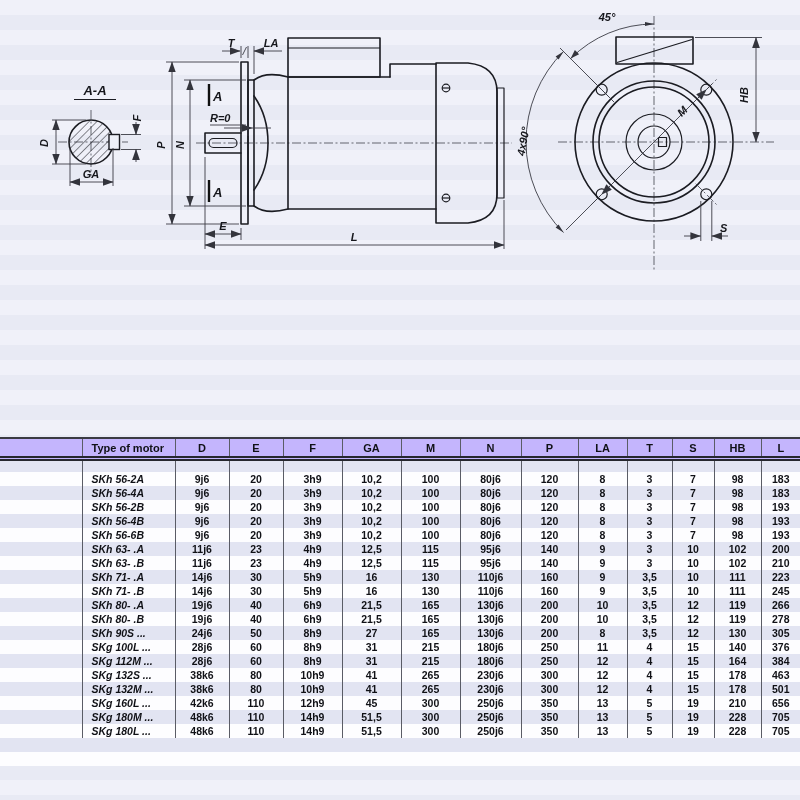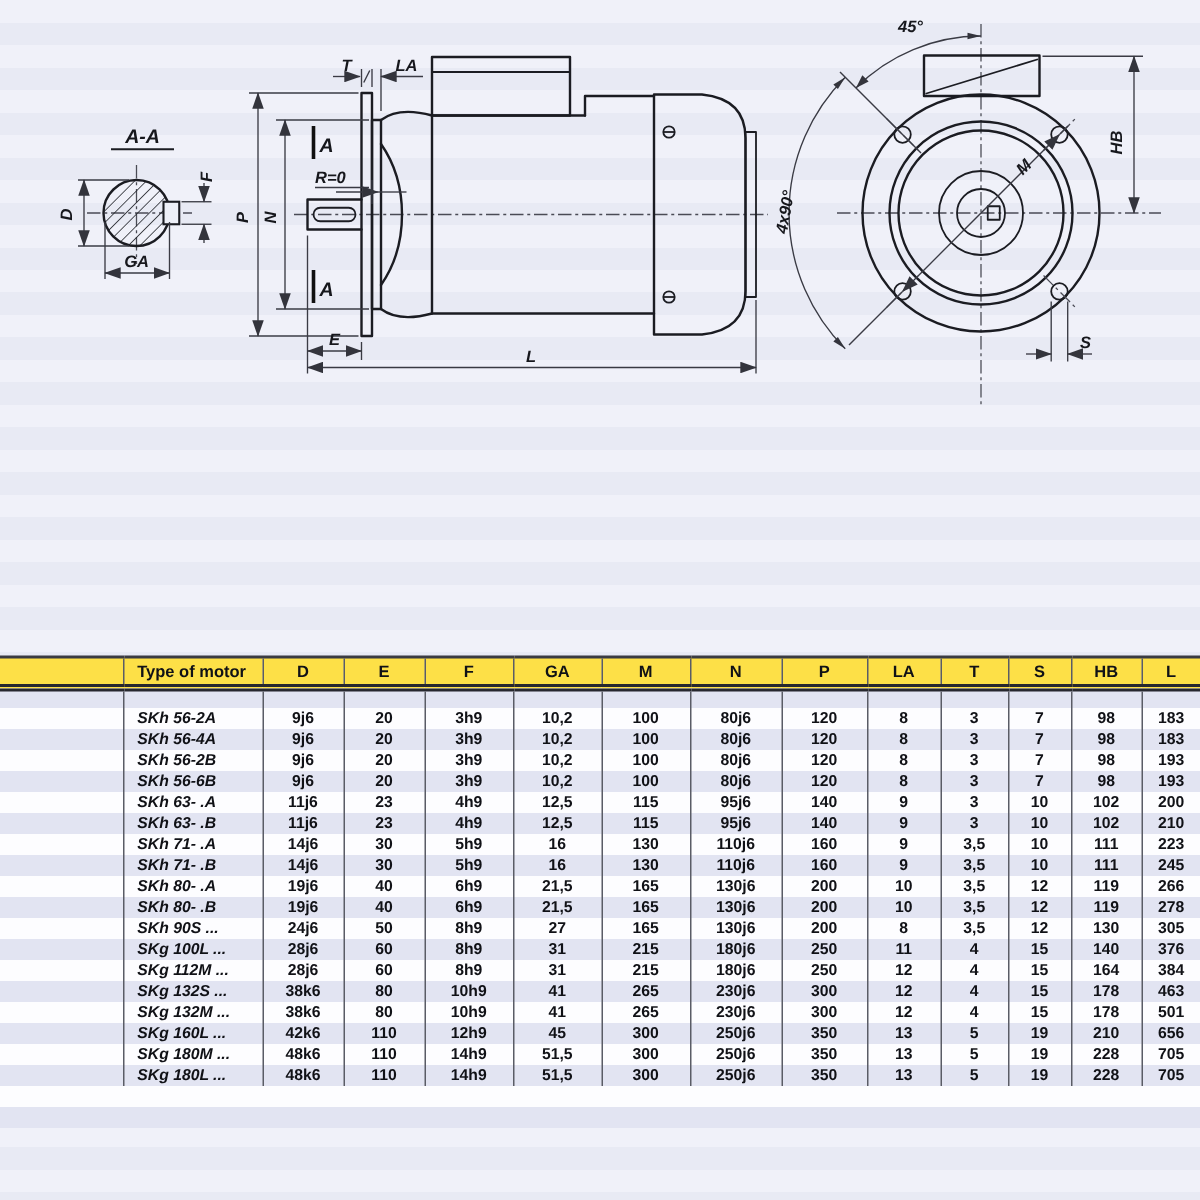--- a/index.html
+++ b/index.html
@@ -18,21 +18,21 @@
   .dim{fill:none;stroke:#3a3b44;stroke-width:0.9;}
   .sec{fill:none;stroke:#111;stroke-width:2.4;}
   .cl{fill:none;stroke:#4a4b55;stroke-width:0.85;stroke-dasharray:9 2.5 2 2.5;}
   .arrfill{fill:#33343c;stroke:none;}
 
   table.dim-table{
     width:800px;border-collapse:collapse;table-layout:fixed;
     font-size:10.5px;font-weight:bold;color:#101116;
   }
   table.dim-table th{
-    font-size:11px;height:17px;background:#fde047;
+    font-size:11px;height:17px;background:#c4b5fd;
     border-top:2px solid #3a3b43;border-bottom:5px double #26272e;
     text-align:center;padding:0;
   }
   table.dim-table th.lead{border-left:none;}
   table.dim-table th.vb,table.dim-table td.vb{border-left:1px solid #5a5c66;}
   table.dim-table td{height:14px;padding:0;text-align:center;line-height:14px;}
   table.dim-table td.type{text-align:left;padding-left:9px;font-style:italic;}
   table.dim-table th.type-h{text-align:left;padding-left:9px;}
   table.dim-table tbody tr:nth-child(odd){background:#e2e4f2;}
   table.dim-table tbody tr:nth-child(even){background:#fdfdff;}
@@ -292,20 +292,36 @@
         <td class="vb">80j6</td>
         <td class="vb">120</td>
         <td class="vb">8</td>
         <td class="vb">3</td>
         <td class="vb">7</td>
         <td class="vb">98</td>
         <td class="vb">193</td>
       </tr>
       <tr>
         <td></td>
+        <td class="vb type">SKh 56-4B</td>
+        <td class="vb">9j6</td>
+        <td class="vb">20</td>
+        <td class="vb">3h9</td>
+        <td class="vb">10,2</td>
+        <td class="vb">100</td>
+        <td class="vb">80j6</td>
+        <td class="vb">120</td>
+        <td class="vb">8</td>
+        <td class="vb">3</td>
+        <td class="vb">7</td>
+        <td class="vb">98</td>
+        <td class="vb">193</td>
+      </tr>
+      <tr>
+        <td></td>
         <td class="vb type">SKh 56-6B</td>
         <td class="vb">9j6</td>
         <td class="vb">20</td>
         <td class="vb">3h9</td>
         <td class="vb">10,2</td>
         <td class="vb">100</td>
         <td class="vb">80j6</td>
         <td class="vb">120</td>
         <td class="vb">8</td>
         <td class="vb">3</td>

